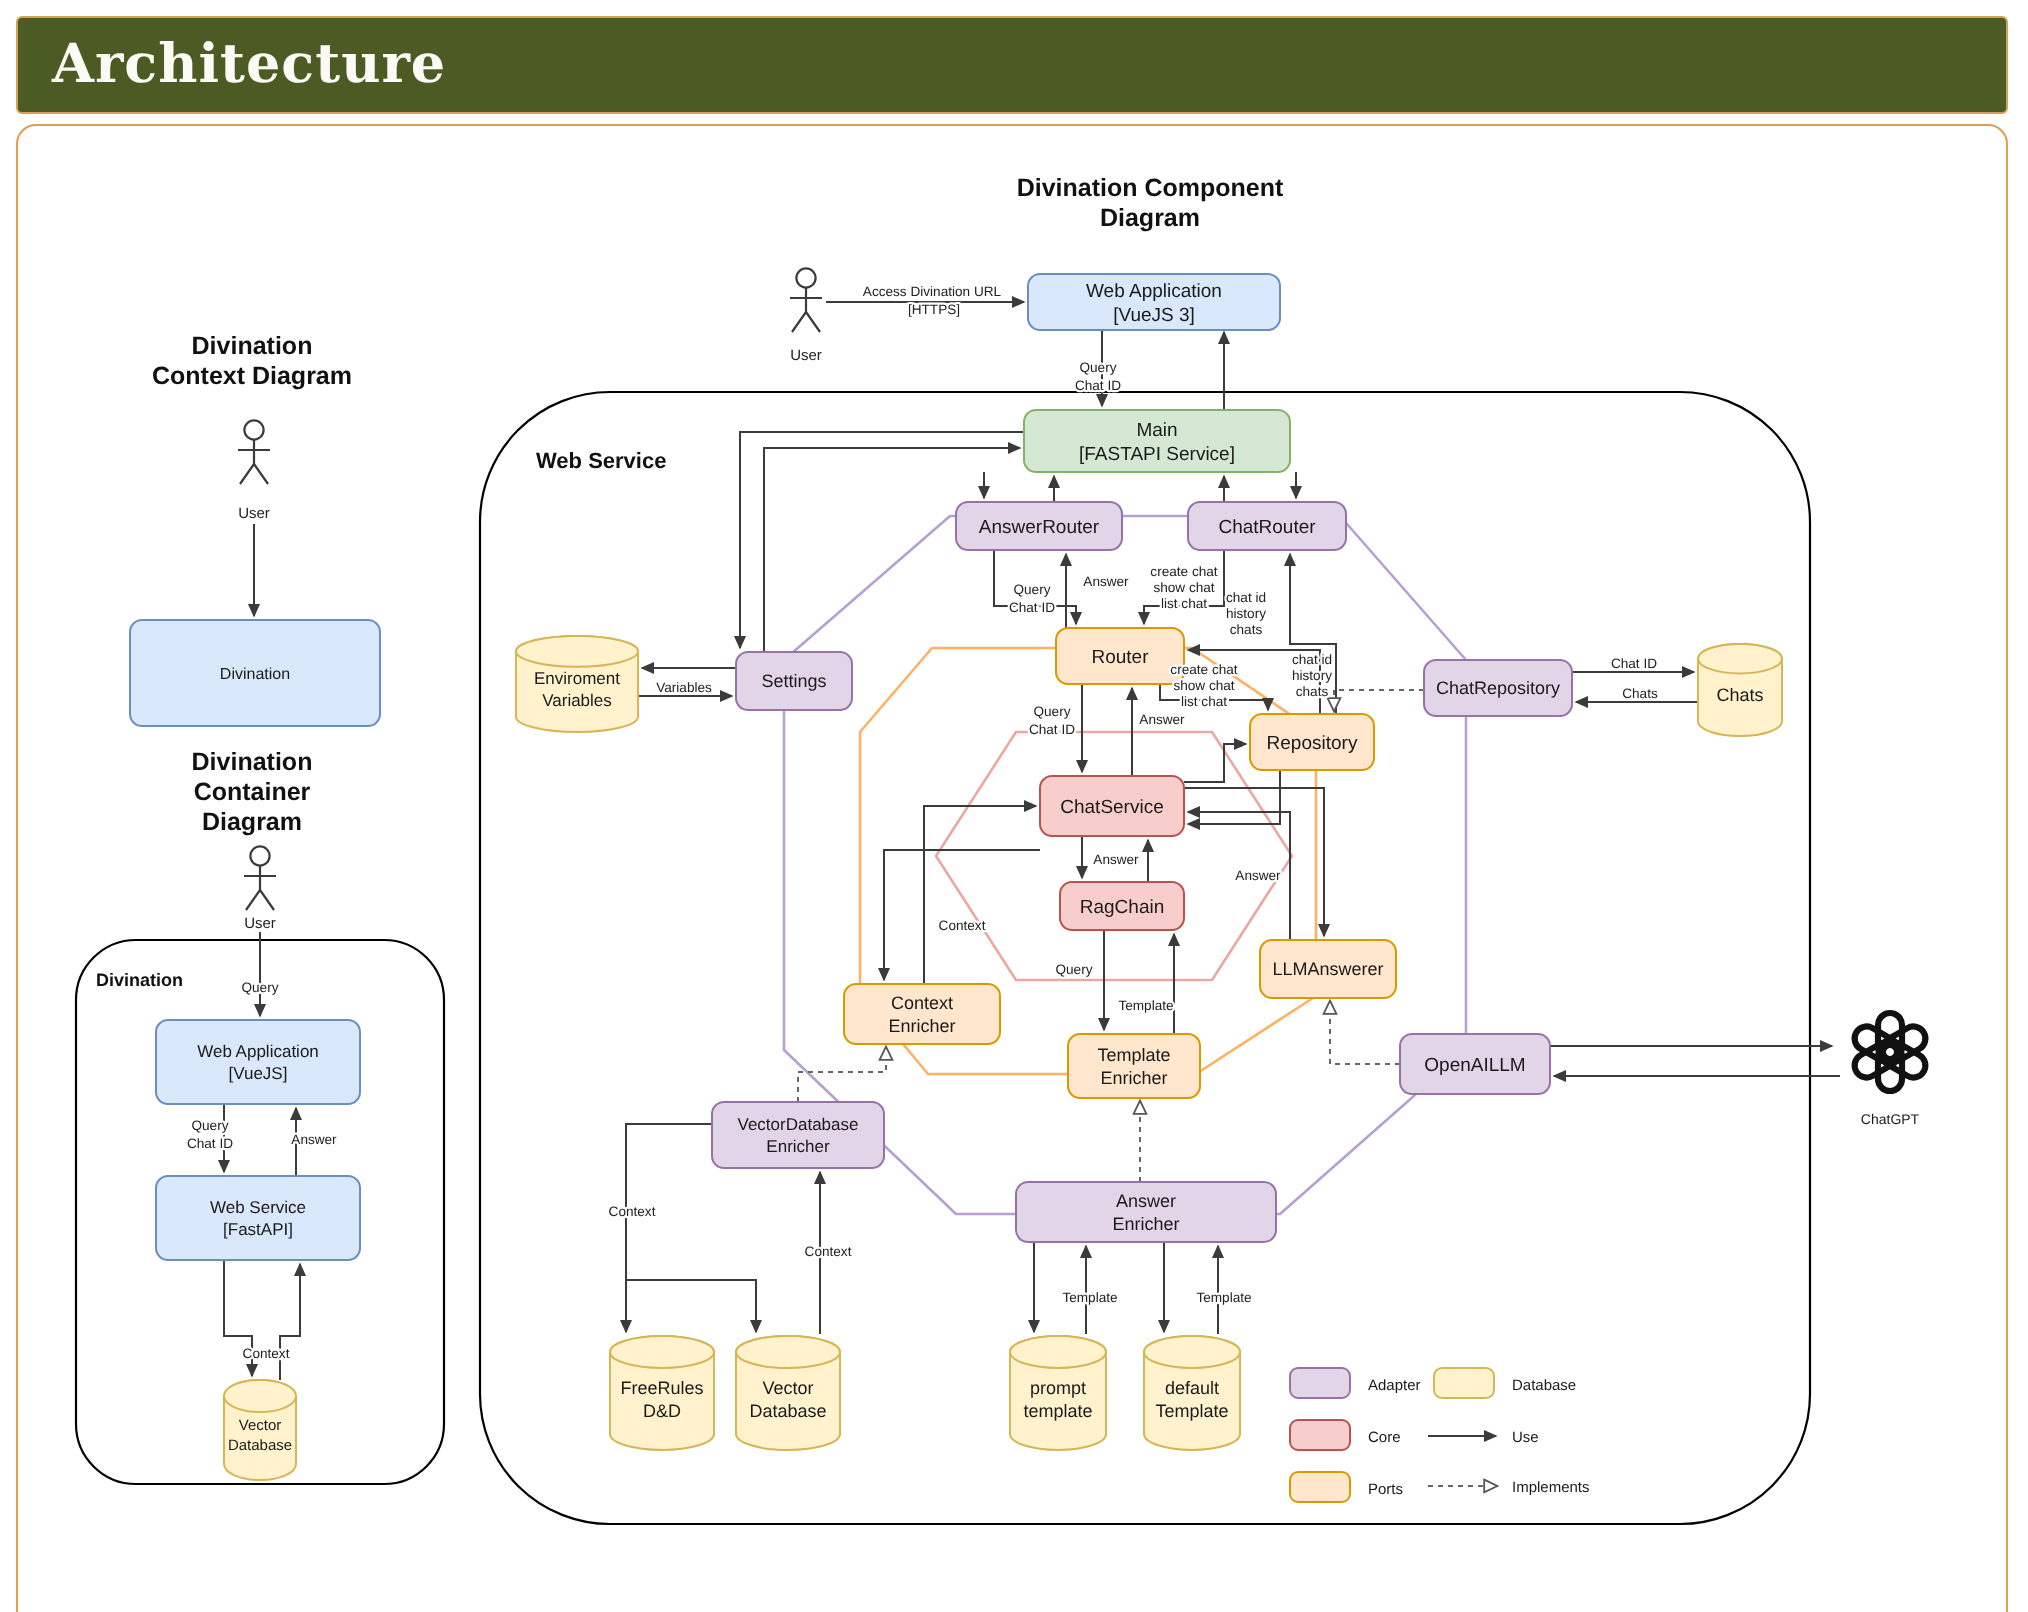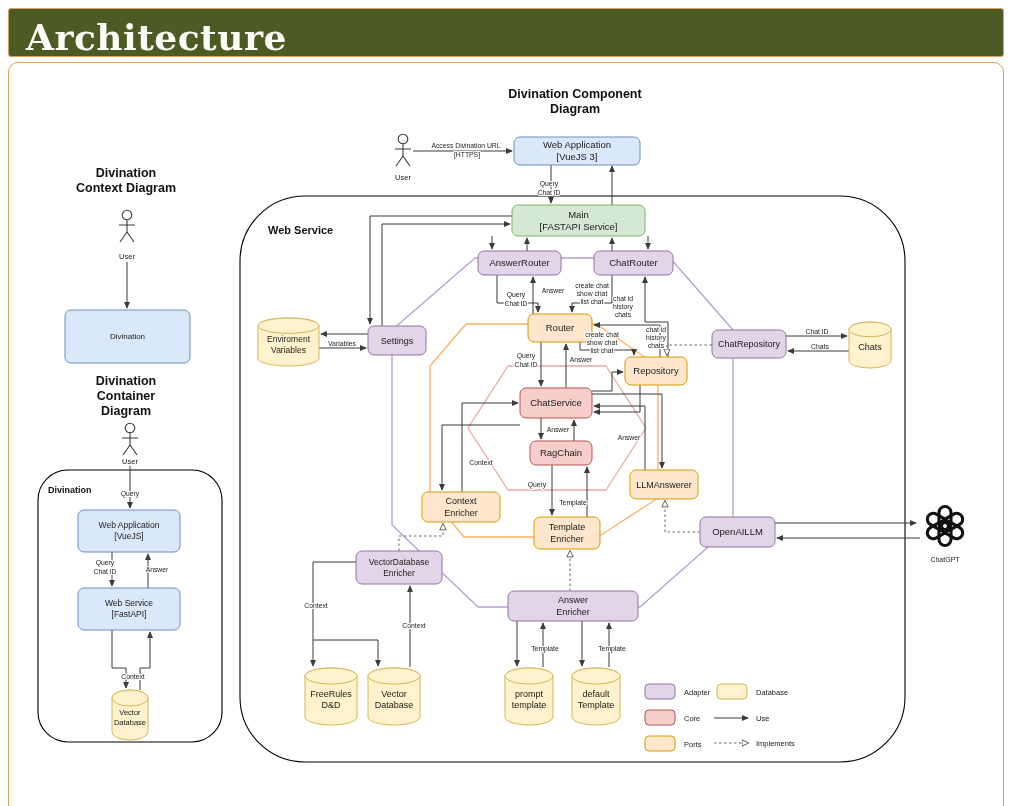--- a/index.html
+++ b/index.html
@@ -1,20 +1,20 @@
 <!DOCTYPE html>
 <html><head>
 <meta charset="utf-8">
 <style>
   html,body{margin:0;padding:0;width:1014px;height:806px;overflow:hidden;background:#ffffff;
     font-family:"Liberation Sans",sans-serif;}
   #page-header{position:absolute;left:8px;top:8px;width:996px;height:49px;background:#4c5a24;
     border:1px solid #d9a05c;border-radius:3px;box-sizing:border-box;}
   #page-header h1{margin:0;padding:9px 0 0 17px;font-family:"DejaVu Serif","Liberation Serif",serif;
-    font-weight:700;font-size:36px;line-height:1.1;color:#fbfaf4;letter-spacing:.5px;}
+    font-weight:700;font-size:27px;line-height:1.1;color:#fbfaf4;letter-spacing:.5px;}
   #content-card{position:absolute;left:8px;top:62px;width:996px;height:800px;background:#fff;
     border:1.5px solid #dd9e58;border-radius:10px;box-sizing:border-box;}
   #diagram-svg{position:absolute;left:0;top:0;}
   text{font-family:"Liberation Sans",sans-serif;}
   .nlabel{fill:#1a1a1a;}
   .elabel{fill:#222;paint-order:stroke;stroke:#ffffff;stroke-width:2.2px;stroke-linejoin:round;}
   .title{fill:#111;font-weight:700;}
 </style>
 </head>
 <body>

